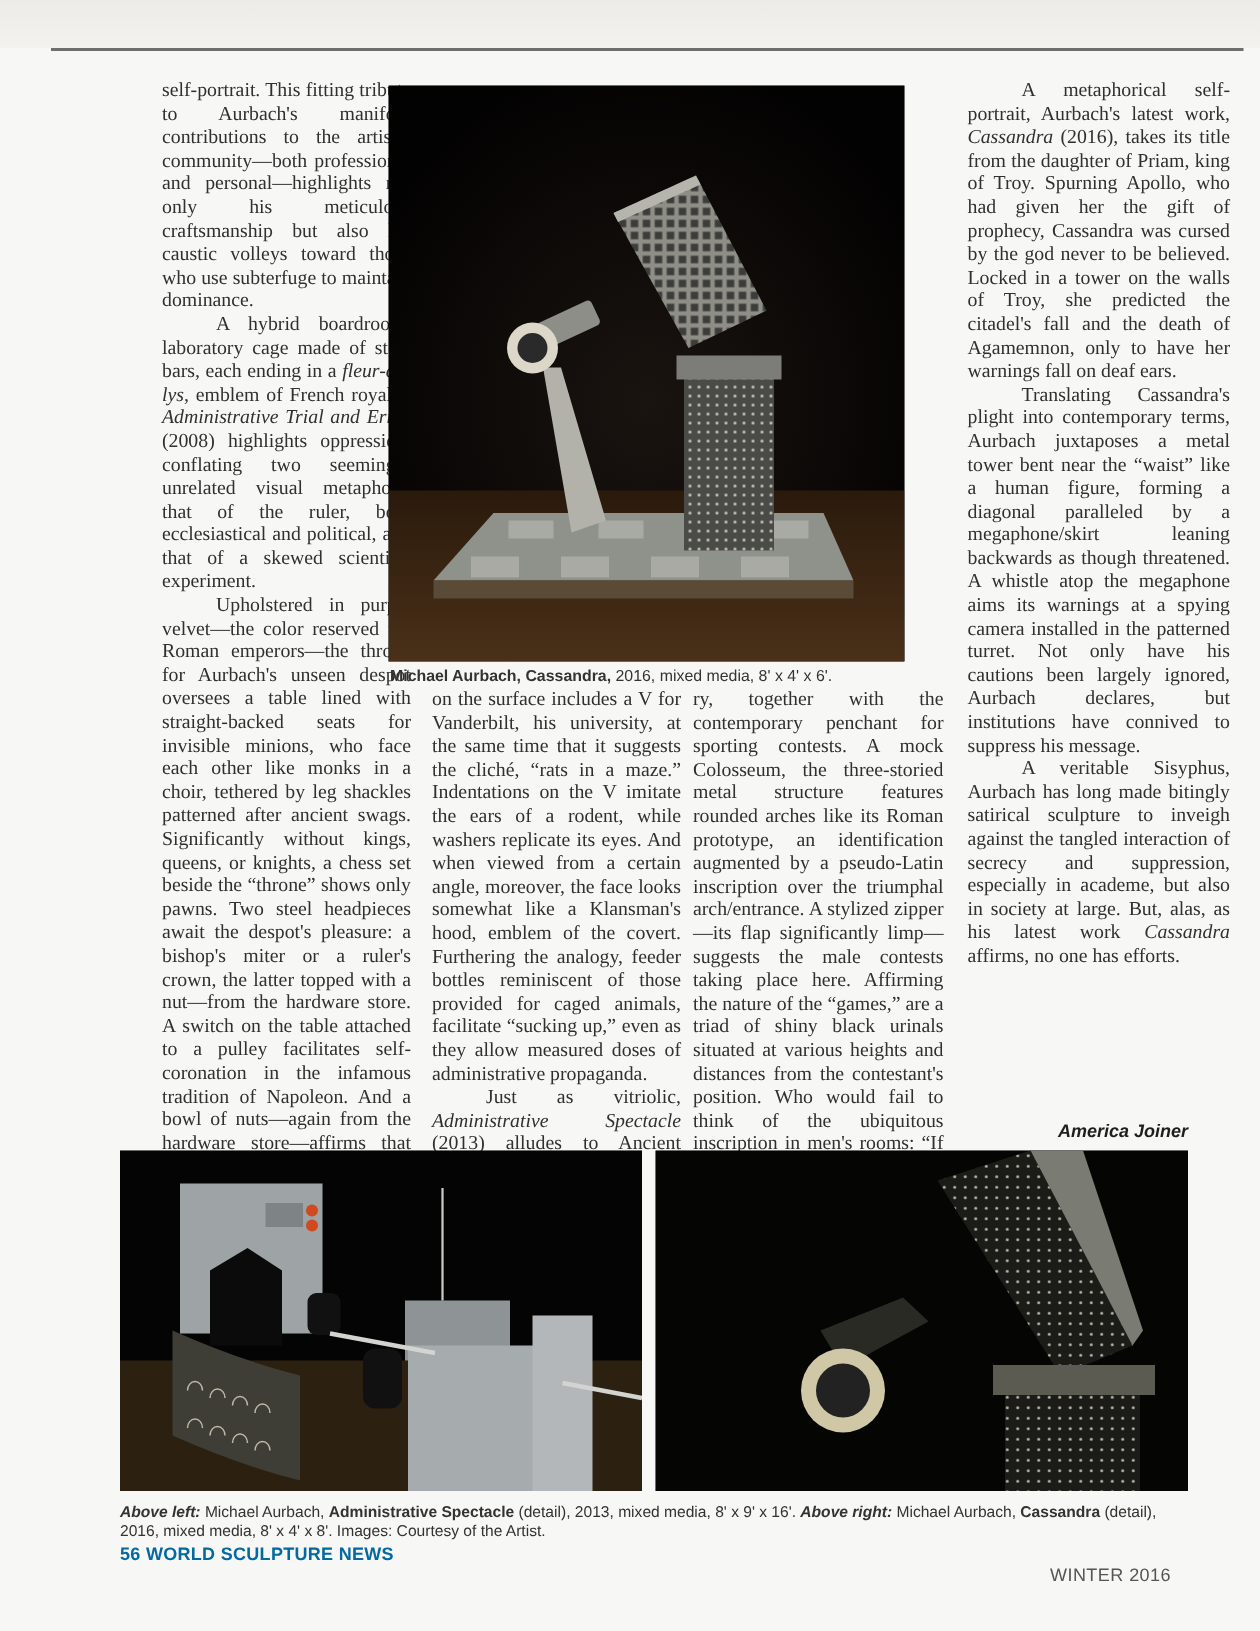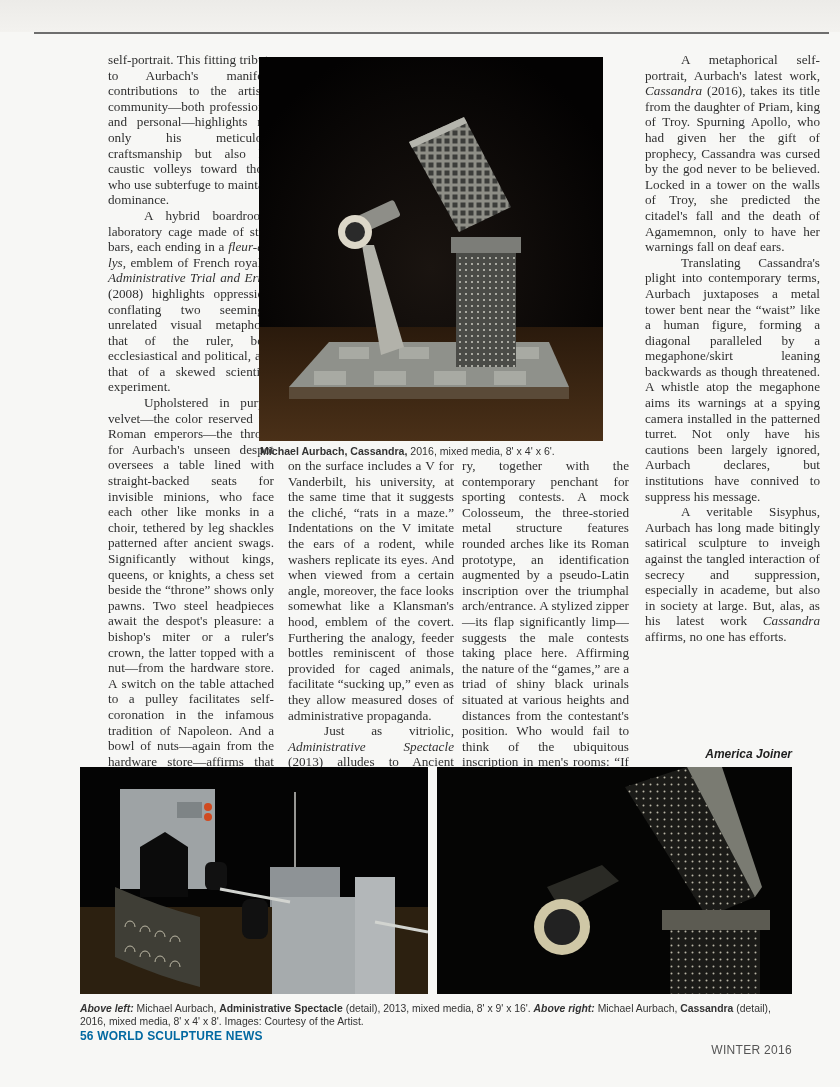--- a/index.html
+++ b/index.html
@@ -17,21 +17,21 @@
   .photo{position:absolute;background:#050403;overflow:hidden;}
   #photo-main{left:259px;top:57px;width:344px;height:384px;}
   #photo-left{left:80px;top:767px;width:348px;height:227px;}
   #photo-right{left:437px;top:767px;width:355px;height:227px;}
   .sans{font-family:"Liberation Sans","DejaVu Sans",sans-serif;}
   #main-caption{position:absolute;left:260px;top:445px;width:345px;font-size:10.6px;color:#333;white-space:nowrap;}
   #main-caption b{font-weight:bold;}
   #bottom-caption{position:absolute;left:80px;top:1002px;width:715px;font-size:10.4px;line-height:13px;color:#333;}
   #byline{position:absolute;left:680px;top:747px;width:112px;text-align:right;font-size:12px;font-weight:bold;font-style:italic;color:#1f1f1f;}
   #footer-left{position:absolute;left:80px;top:1029px;font-size:12px;font-weight:bold;color:#0369a1;letter-spacing:.2px;}
-  #footer-right{position:absolute;left:700px;top:1043px;width:92px;text-align:right;font-size:12px;color:#555;letter-spacing:.3px;}
+  #footer-right{position:absolute;left:700px;top:1043px;width:92px;text-align:left;font-size:12px;color:#555;letter-spacing:.3px;}
 </style>
 </head>
 <body>
 
 <div class="page-top"></div>
 <div class="rule"></div>
 
 <div class="col" id="col1">
   <p>self-portrait. This fitting tribute to Aurbach's manifold contributions to the artistic community—both professional and personal—highlights not only his meticulous craftsmanship but also his caustic volleys toward those who use subterfuge to maintain dominance.</p>
   <p class="ind"><span>A hybrid boardroom/ laboratory cage made of steel bars, each ending in a </span><i>fleur-de-lys</i><span>, emblem of French royalty, </span><i>Administrative Trial and Error</i><span> (2008) highlights oppression, conflating two seemingly unrelated visual metaphors: that of the ruler, both ecclesiastical and political, and that of a skewed scientific experiment.</span></p>

